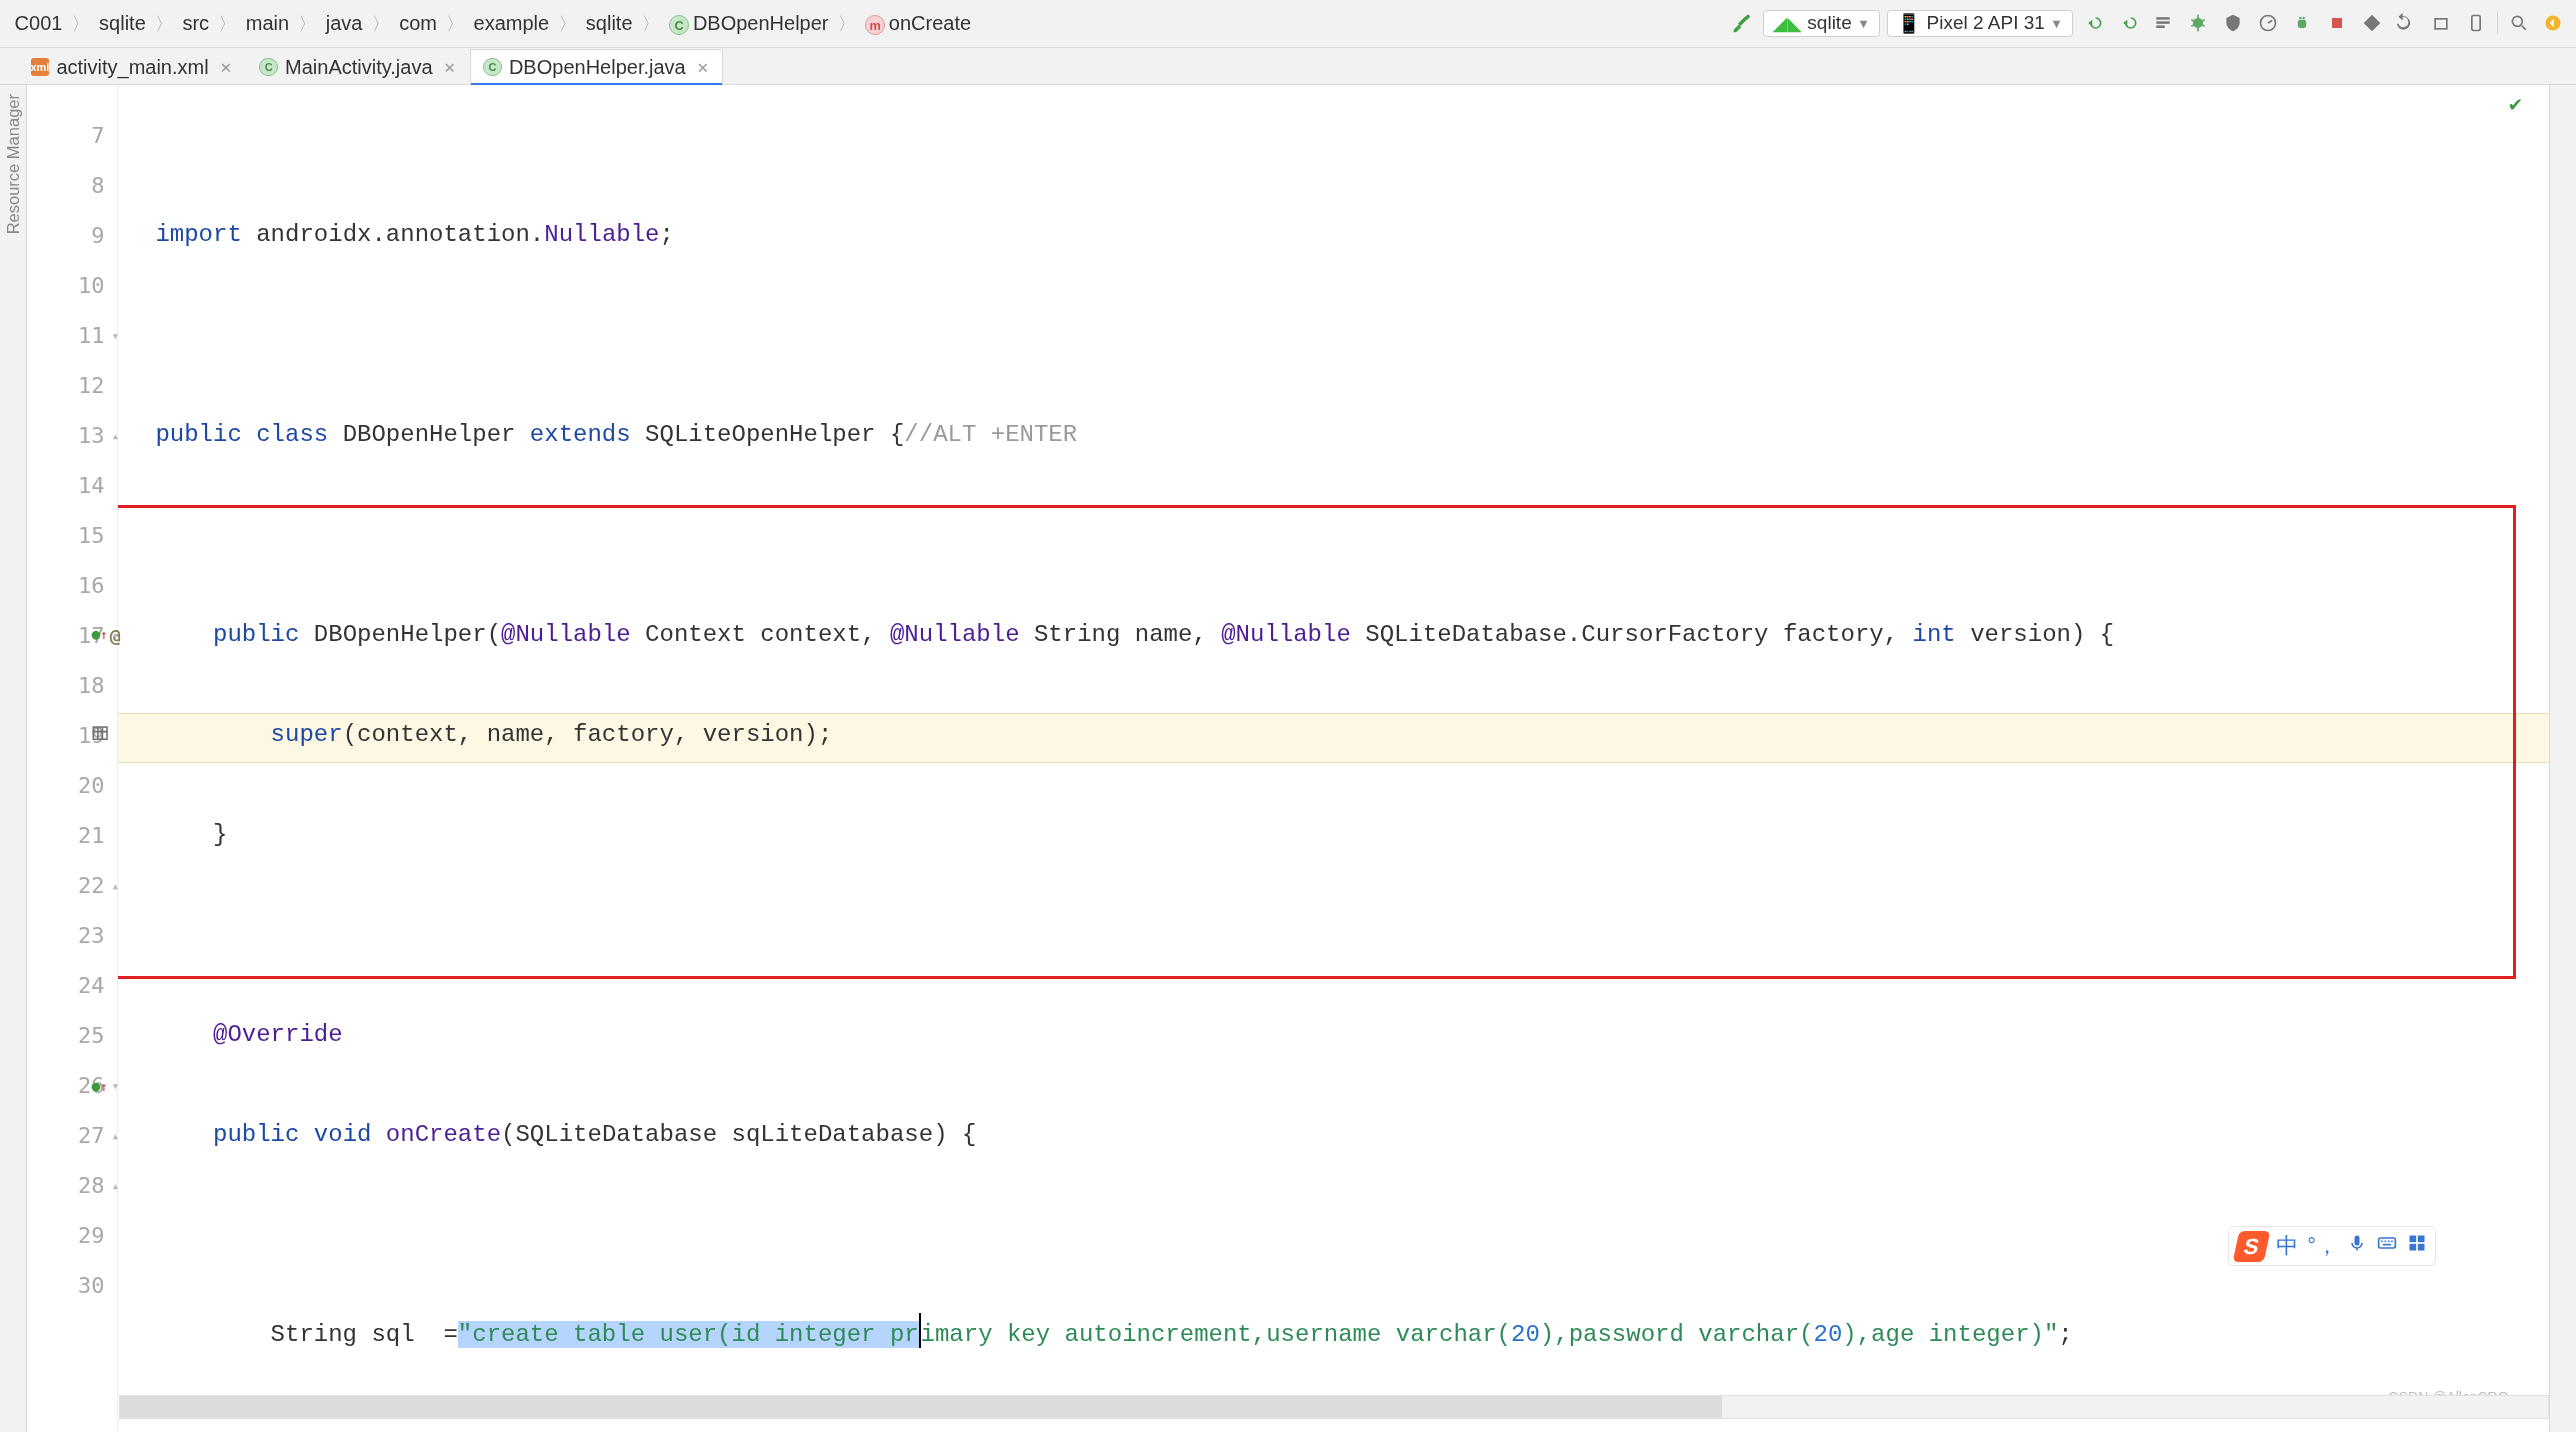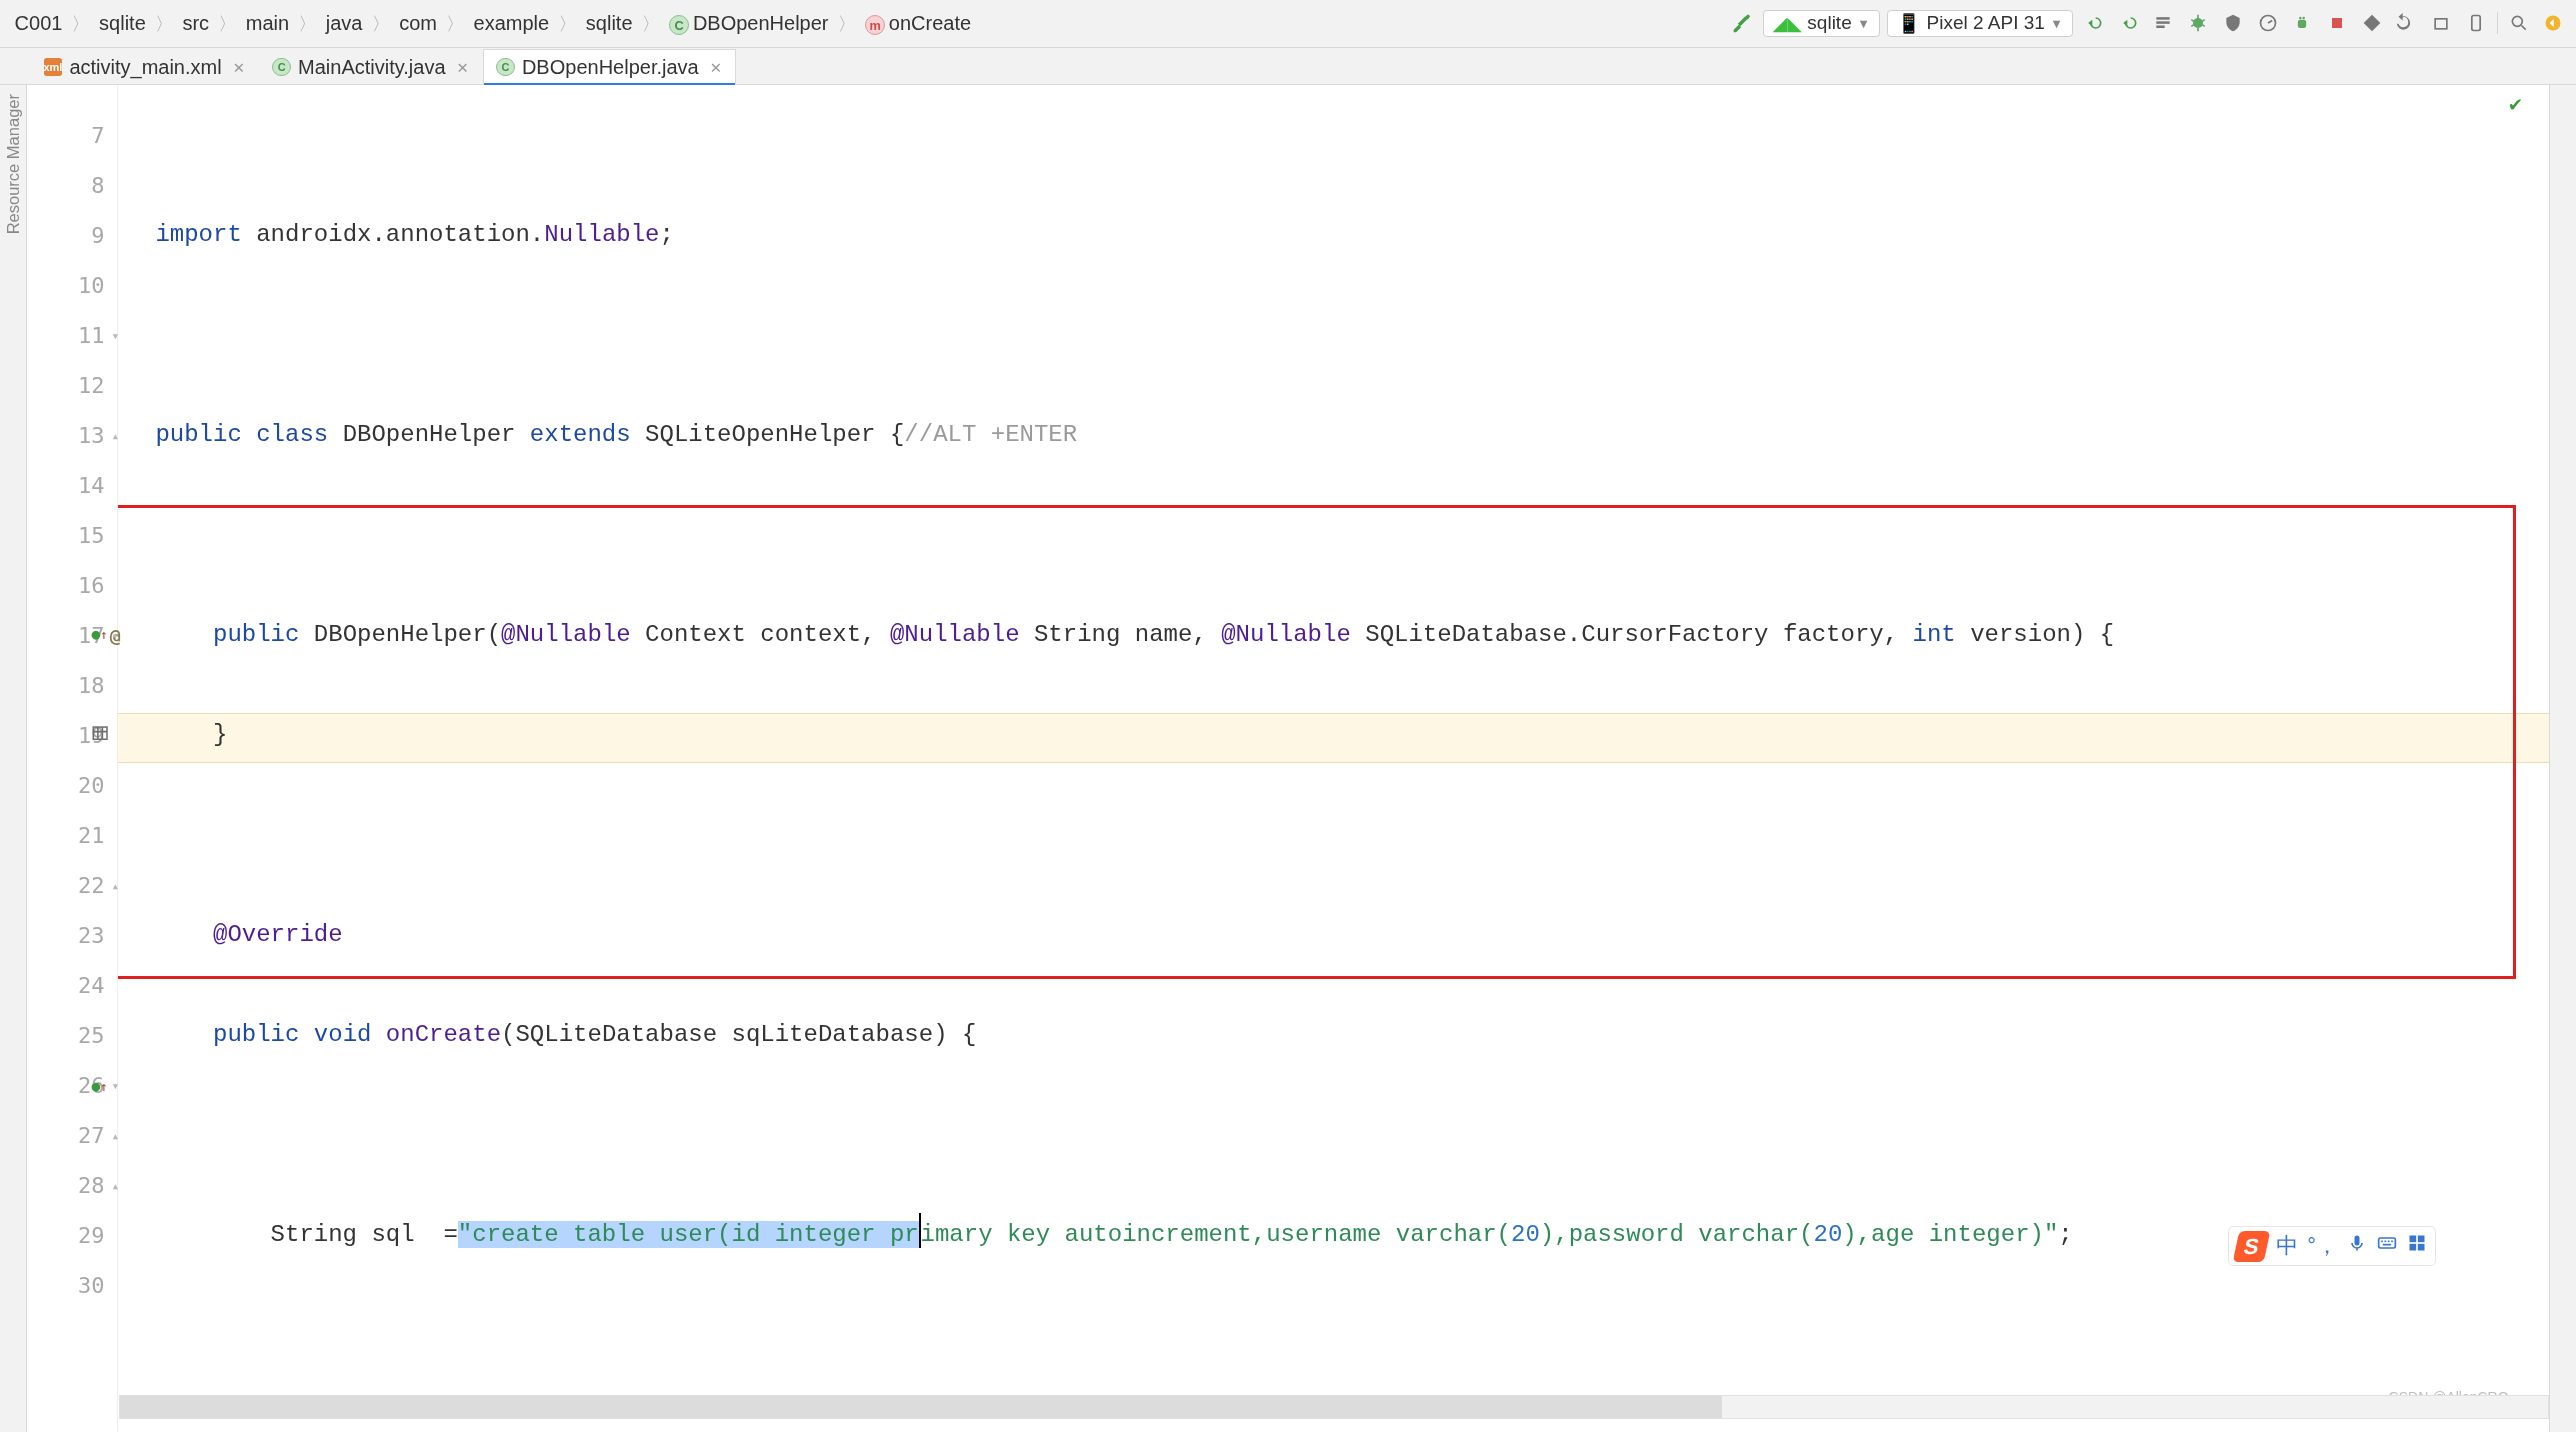--- a/index.html
+++ b/index.html
@@ -17,21 +17,21 @@
   .nav-btn { width:27.4px; height:27.4px; display:flex; align-items:center; justify-content:center; color:#6e6e6e; }
   .nav-btn svg { width:20px; height:20px; }
   .dropdown { height:27.4px; border:0.9px solid #cfcfcf; background:#ffffff; border-radius:3.7px; display:flex; align-items:center; padding:0 9.1px; gap:5.5px; font-size:19px; }
   .dropdown .ddarrow { color:#888; font-size:12.8px; }
   .android-icon { color:#3cbf3c; }
   .stop-icon { color:#d9534f; }
   .bulb-icon { color:#f2b42c; }
   .green-run { color:#43a047; }
   .bug-icon { color:#5fa765; }
   
-  .tabbar { height:37px; background:#f2f2f2; border-bottom:0.9px solid #d9d9d9; display:flex; align-items:flex-end; padding-left:30px; font-size:20px; }
+  .tabbar { height:37px; background:#f2f2f2; border-bottom:0.9px solid #d9d9d9; display:flex; align-items:flex-end; padding-left:17px; font-size:20px; }
   .tab { height:35px; display:flex; align-items:center; gap:7.3px; padding:0 12.8px; border:0.9px solid transparent; border-bottom:none; position:relative; }
   .tab.active { background:#ffffff; border-color:#d9d9d9; }
   .tab.active::after { content:""; position:absolute; left:0; right:0; bottom:-0.9px; height:1.8px; background:#2e7de9; }
   .tab-icon { width:18.3px; height:18.3px; border-radius:50%; display:inline-flex; align-items:center; justify-content:center; font-size:11px; font-weight:bold; }
   .tab-icon.xml { border-radius:2.7px; background:#e4803a; color:#fff; }
   .tab-icon.class { background:#c7e8c8; color:#4a8a4a; border:0.9px solid #8abf8a; }
   .tab-close { color:#999; font-size:14.6px; padding-left:3.7px; }
   
   .main { display:flex; height:calc(100% - 33px - 37px); }
   
@@ -269,20 +269,21 @@
     <div class="curline" id="curline" style="top: 628px;"></div>
     <div class="redbox" id="redbox" style="top: 420px; left: -6.4px; width: 2404px; height: 474px;"></div>
 
     <div class="code" id="code" style="padding-top: 25px;">
 
 <div class="row"><span class="kw">import</span><span> androidx.annotation.</span><span class="ann">Nullable</span><span>;</span></div>
 <div class="row"></div>
 <div class="row"><span class="kw">public class </span><span>DBOpenHelper</span><span class="kw"> extends </span><span>SQLiteOpenHelper</span><span> {</span><span class="cmt">//ALT +ENTER</span></div>
 <div class="row"></div>
 <div class="row"><span class="kw">    public </span><span>DBOpenHelper</span><span>(</span><span class="ann">@Nullable</span><span> Context context, </span><span class="ann">@Nullable</span><span> String name, </span><span class="ann">@Nullable</span><span> SQLiteDatabase.CursorFactory factory, </span><span class="kw">int</span><span> version) {</span></div>
+<div class="row"><span class="kw">        super</span><span>(context, name, factory, version);</span></div>
 <div class="row"><span>    }</span></div>
 <div class="row"></div>
 <div class="row"><span>    </span><span class="ann">@Override</span></div>
 <div class="row"><span class="kw">    public </span><span class="kw">void </span><span class="ann">onCreate</span><span>(SQLiteDatabase sqLiteDatabase) {</span></div>
 <div class="row"></div>
 <div class="row" style="position:relative;z-index:1"><span>        String sql  =</span><span class="str sel">"create table user(id integer pr</span><span class="caret"></span><span class="str">imary key autoincrement,</span><span class="str">username varchar(</span><span class="num">20</span><span class="str">),password varchar(</span><span class="num">20</span><span class="str">),age integer)"</span><span>;</span></div>
 
 
 
 

